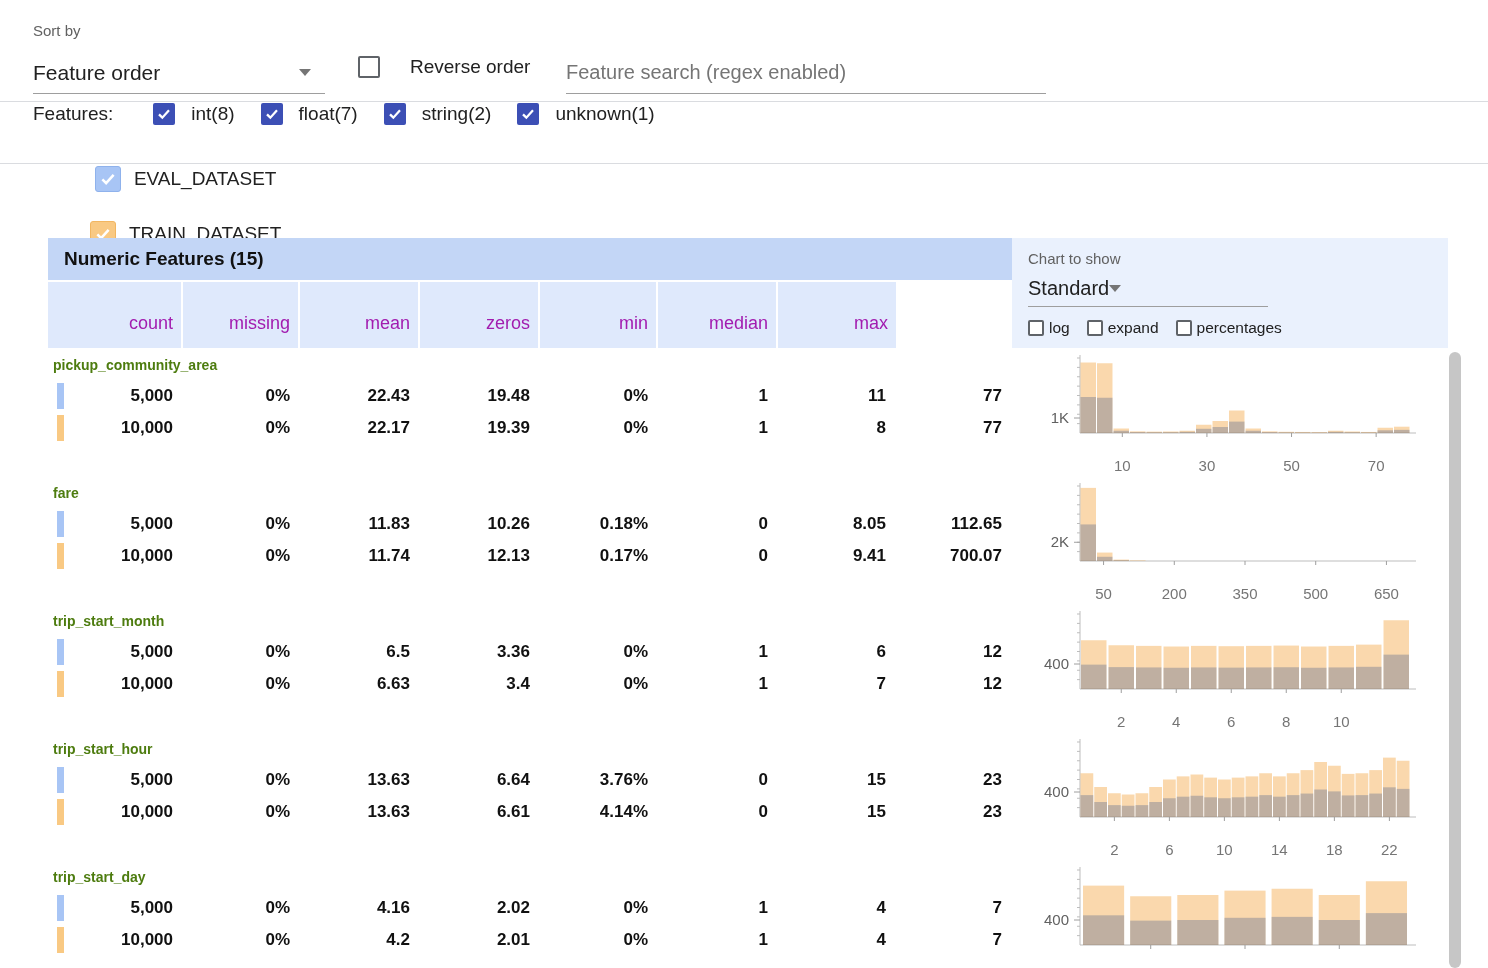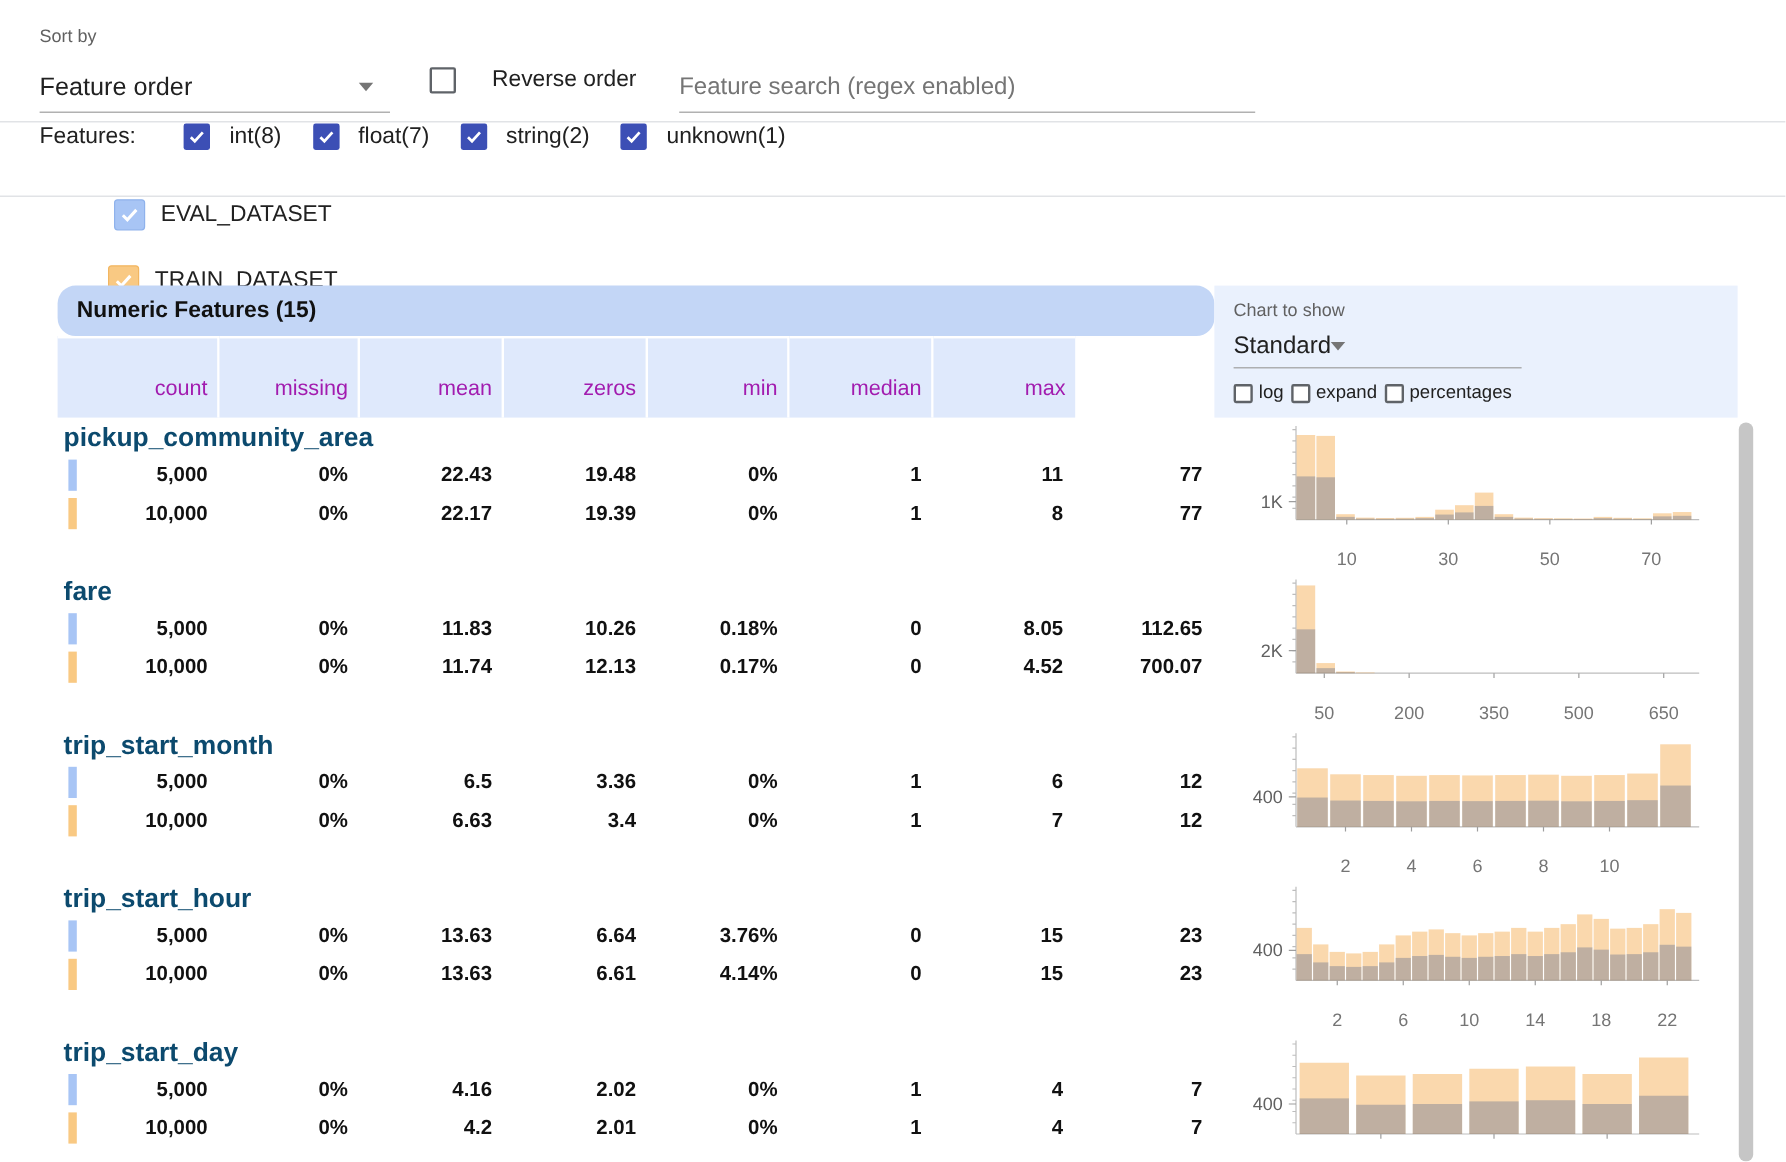--- a/index.html
+++ b/index.html
@@ -32,40 +32,40 @@
 
   
   .datasets-bar { position:absolute; top:166px; left:90px; height:48px; display:flex; align-items:center; gap:29px; font-size:19px;flex-direction:column; }
   .ditem { display:flex; align-items:center; gap:13px; }
   .cb-pale { width:26px; height:26px; border-radius:3px; display:flex; align-items:center; justify-content:center; cursor:pointer; flex:0 0 auto; }
   .cb-eval { background:#a8c5f5; border:1px solid #8fb2ec; }
   .cb-train { background:#f9c983; border:1px solid #f2b661; }
 
   
   .table-title { position:absolute; top:238px; left:48px; width:964px; height:42px; background:#c3d6f6;
-    display:flex; align-items:center; padding-left:16px; font-size:19px; font-weight:bold; color:#111;border-radius:15px; }
+    display:flex; align-items:center; padding-left:16px; font-size:19px; font-weight:bold; color:#111; }
   .col-header { position:absolute; top:280px; left:48px; width:964px; height:68px; display:grid;
     grid-template-columns:135px 117px 120px 120px 118px 120px 118px 116px; }
   .col-header .hcell { background:#dfe9fc; border-right:2px solid #fff; border-top:2px solid #fff;
     display:flex; align-items:flex-end; justify-content:flex-end; padding:0 8px 14px 0; font-size:18px; color:#a21caf; }
   .col-header .hcell:last-child { border-right:none; }
 
   
   .chart-panel { position:absolute; top:238px; left:1012px; width:436px; height:110px; background:#eaf1fd; padding:12px 0 0 16px; }
   .cp-label { font-size:15px; color:#616161; }
   .cp-select { width:240px; height:36px; border-bottom:1px solid #9e9e9e; display:flex; align-items:center; 
     font-size:20px; margin-top:4px; padding-right:4px; cursor:pointer; }
-  .cp-options { display:flex; align-items:center; gap:6px; margin-top:12px; font-size:15.5px; }
+  .cp-options { display:flex; align-items:center; gap:17px; margin-top:12px; font-size:15.5px; }
   .opt { display:flex; align-items:center; gap:5px; }
   .cb-small { width:16px; height:16px; border:2px solid #5f6368; border-radius:2px; background:#fff; cursor:pointer; flex:0 0 auto; }
 
   
   .tbody { position:absolute; top:352px; left:48px; width:964px; }
   .feature-block { height:128px; }
-  .feature-name { height:28px; line-height:26px; font-weight:bold; font-size:22px; padding-left:5px; color:#0c4a6e; }
+  .feature-name { height:28px; line-height:26px; font-weight:bold; font-size:14px; padding-left:5px; color:#4d7c0f; }
   .data-row { height:32px; display:grid; grid-template-columns:135px 117px 120px 120px 118px 120px 118px 116px; position:relative; }
   .data-row .cell { display:flex; align-items:center; justify-content:flex-end; padding-right:10px; font-size:17px; font-weight:bold; color:#111; }
   .swatch { position:absolute; left:9px; top:3px; width:7px; height:26px; }
   .swatch.eval { background:#a8c5f5; }
   .swatch.train { background:#f9c983; }
 
   
   .charts { position:absolute; top:352px; left:1012px; width:436px; }
   .chart { height:128px; }
   svg text { font-family:"Liberation Sans", sans-serif; }
@@ -224,21 +224,21 @@
         <div class="cell">112.65</div>
       </div>
       <div class="data-row">
         <span class="swatch train"></span>
         <div class="cell">10,000</div>
         <div class="cell">0%</div>
         <div class="cell">11.74</div>
         <div class="cell">12.13</div>
         <div class="cell">0.17%</div>
         <div class="cell">0</div>
-        <div class="cell">4.52</div>
+        <div class="cell">9.41</div>
         <div class="cell">700.07</div>
       </div>
     </div>
     <div class="feature-block">
       <div class="feature-name">trip_start_month</div>
       <div class="data-row">
         <span class="swatch eval"></span>
         <div class="cell">5,000</div>
         <div class="cell">0%</div>
         <div class="cell">6.5</div>

